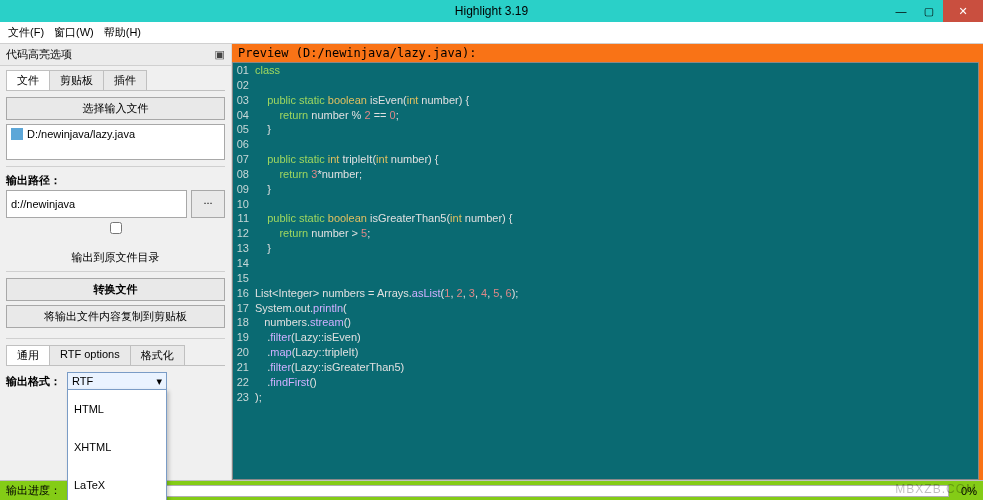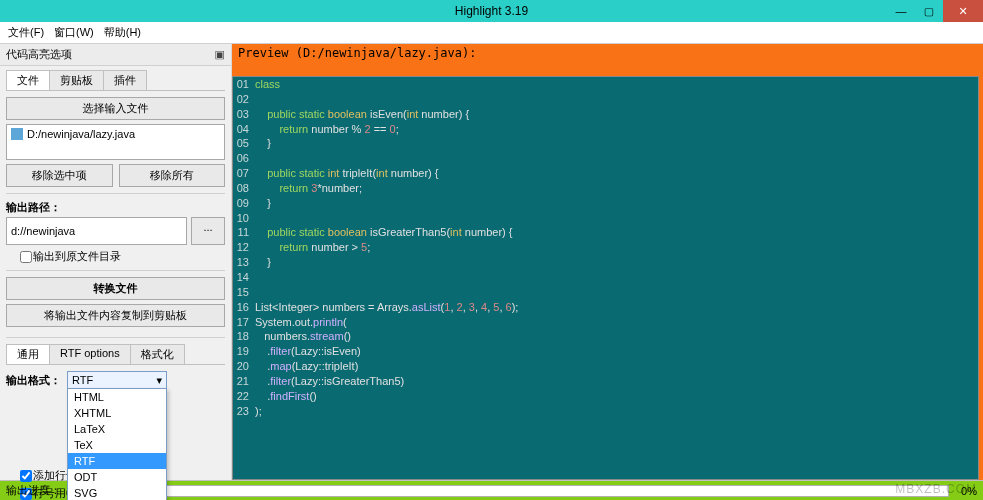--- a/index.html
+++ b/index.html
@@ -21,30 +21,30 @@
 .btn { background: #e9e9e9; border: 1px solid #a8a8a8; padding: 3px 4px; text-align: center; display: inline-block; }
 .btn.full { width: 100%; margin-bottom: 4px; }
 .row { display: flex; gap: 6px; margin-bottom: 4px; }
 .row .btn { flex: 1; }
 .filebox { border: 1px solid #a8a8a8; background: #fff; padding: 3px 4px; height: 36px; margin-bottom: 4px; display:flex; align-items:flex-start; gap:4px; }
 .file-icon { width:12px; height:12px; background:#5da7d8; display:inline-block; }
 .label { font-weight: bold; margin: 4px 0 2px; }
 .input { border: 1px solid #a8a8a8; background: #fff; padding: 2px 4px; height: 28px; }
 .pathrow { display:flex; gap:4px; margin-bottom:4px; }
 .pathrow .input { flex:1; }
-.chk { display: flex; align-items: center; gap: 1px; margin: 3px 14px; }
+.chk { display: flex; align-items: center; gap: 16px; margin: 3px 0; flex-direction: column; }
 .chk input { width:12px; height:12px; }
 .sep { border-top: 1px solid #d0d0d0; margin: 6px 0; }
 .select { border:1px solid #7a9cc6; background:#eaf3ff; padding:1px 4px; height:18px; display:flex; justify-content:space-between; align-items:center; width:100px; }
 .dropdown { position:absolute; background:#fff; border:1px solid #7a9cc6; width:100px; margin-top:-1px; box-shadow:2px 2px 4px rgba(0,0,0,.2); }
-.dropdown div { padding:2px 6px; }
+.dropdown div { padding:13px 6px; }
 .dropdown .hl { background:#3399ff; color:#fff; }
 .content { flex:1; background:#f97316; display:flex; flex-direction:column; }
 .preview-label { padding:2px 6px; font-family:Consolas,monospace; font-size:12px; }
-.code { flex:1; background:#0a6a72; color:#e0e0e0; font-family:Consolas,"Courier New",monospace; font-size:12px; padding:0; overflow:hidden; border:1px solid #888; margin:14px 4px 0 0; line-height:1.35; }
+.code { flex:1; background:#0a6a72; color:#e0e0e0; font-family:Consolas,"Courier New",monospace; font-size:12px; padding:0; overflow:hidden; border:1px solid #888; margin:0 4px 0 0; line-height:1.35; }
 .cline { display:flex; white-space:pre; }
 .ln { width:22px; text-align:right; color:#c8d8d8; padding-right:6px; user-select:none; }
 .kw { color:#9fd75f; }
 .ty { color:#e0c060; }
 .fn { color:#e0e0e0; }
 .num { color:#d88; }
 .call { color:#d0b0ff; }
 .footer { height:20px; border-top:1px solid #c0c0c0; background:#84cc16; display:flex; align-items:center; padding:0 6px; gap:6px; }
 .footer .prog { flex:1; height:12px; border:1px solid #b0b0b0; background:#fff; margin:0 6px; }
 .watermark { position:absolute; right:6px; bottom:4px; color:rgba(0,0,0,.25); font-size:12px; letter-spacing:1px; font-family:Arial; }
@@ -77,24 +77,20 @@
     <div class="side-body">
       <div class="tabs">
         <div class="tab active">文件</div>
         <div class="tab">剪贴板</div>
         <div class="tab">插件</div>
       </div>
       <div class="btn full">选择输入文件</div>
       <div class="filebox">
         <span class="file-icon"></span>
         <span>D:/newinjava/lazy.java</span>
-      </div>
-      <div class="row">
-        <div class="btn">移除选中项</div>
-        <div class="btn">移除所有</div>
       </div>
       <div class="sep"></div>
       <div class="label">输出路径：</div>
       <div class="pathrow">
         <input class="input" value="d://newinjava" style="">
         <div class="btn" style="width:34px">...</div>
       </div>
       <label class="chk">
           <input type="checkbox" style="">
           <span>输出到原文件目录</span>

